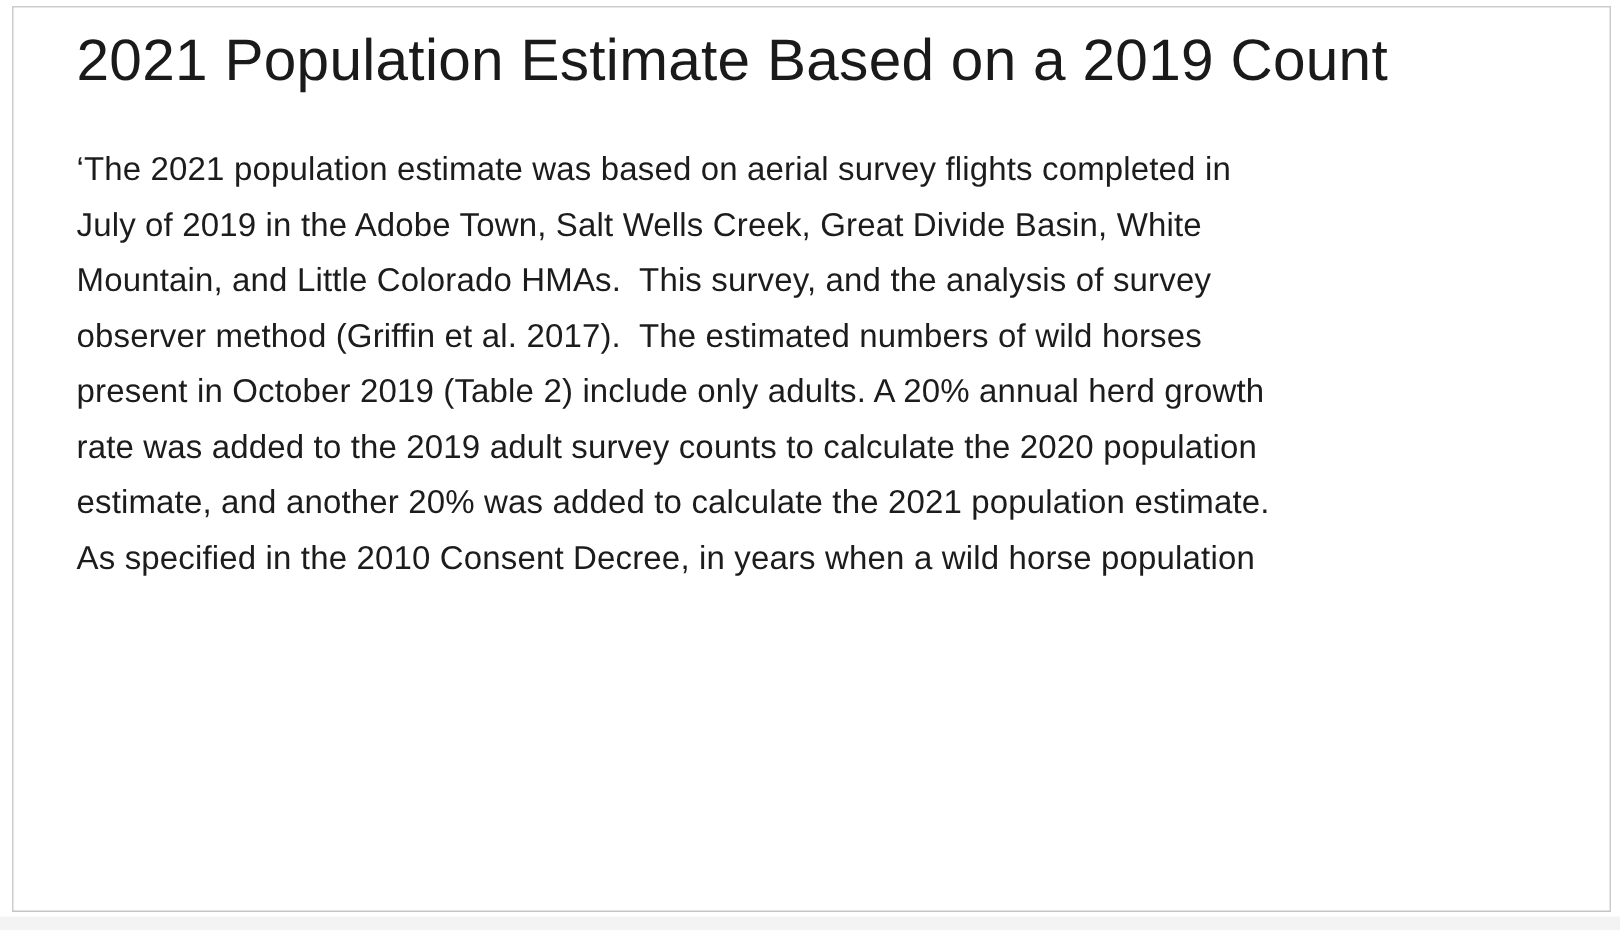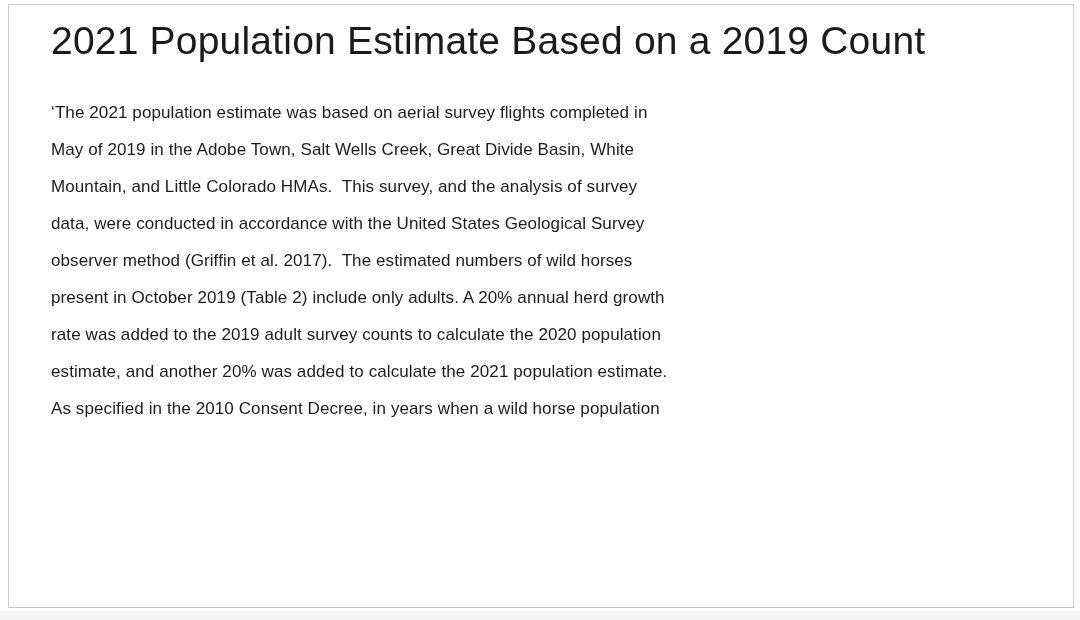--- a/index.html
+++ b/index.html
@@ -32,21 +32,21 @@
     margin: 16px 0 0 42px;
     font-size: 39px;
     line-height: 1;
     font-weight: 400;
     color: #1a1a1a;
     letter-spacing: 0.2px;
     white-space: pre;
   }
   .body-text {
     margin: 34px 0 0 42px;
-    font-size: 17px;
+    font-size: 22px;
     line-height: 37px;
     color: #1c1c1c;
     letter-spacing: 0.1px;
   }
   .body-text .line {
     white-space: pre; 
   }
   .bottom-strip {
     position: absolute;
     left: 0;
@@ -57,23 +57,22 @@
   }
 </style>
 </head>
 <body>
 
 <div class="page">
   <div class="card">
     <h1>2021 Population Estimate Based on a 2019 Count</h1>
     <div class="body-text">
       <div class="line">‘The 2021 population estimate was based on aerial survey flights completed in</div>
-      <div class="line">May of 2019 in the Adobe Town, Salt Wells Creek, Great Divide Basin, White</div>
+      <div class="line">July of 2019 in the Adobe Town, Salt Wells Creek, Great Divide Basin, White</div>
       <div class="line">Mountain, and Little Colorado HMAs.  This survey, and the analysis of survey</div>
-      <div class="line">data, were conducted in accordance with the United States Geological Survey</div>
       <div class="line">observer method (Griffin et al. 2017).  The estimated numbers of wild horses</div>
       <div class="line">present in October 2019 (Table 2) include only adults. A 20% annual herd growth</div>
       <div class="line">rate was added to the 2019 adult survey counts to calculate the 2020 population</div>
       <div class="line">estimate, and another 20% was added to calculate the 2021 population estimate.</div>
       <div class="line">As specified in the 2010 Consent Decree, in years when a wild horse population</div>
     </div>
   </div>
   <div class="bottom-strip"></div>
 </div>
 

